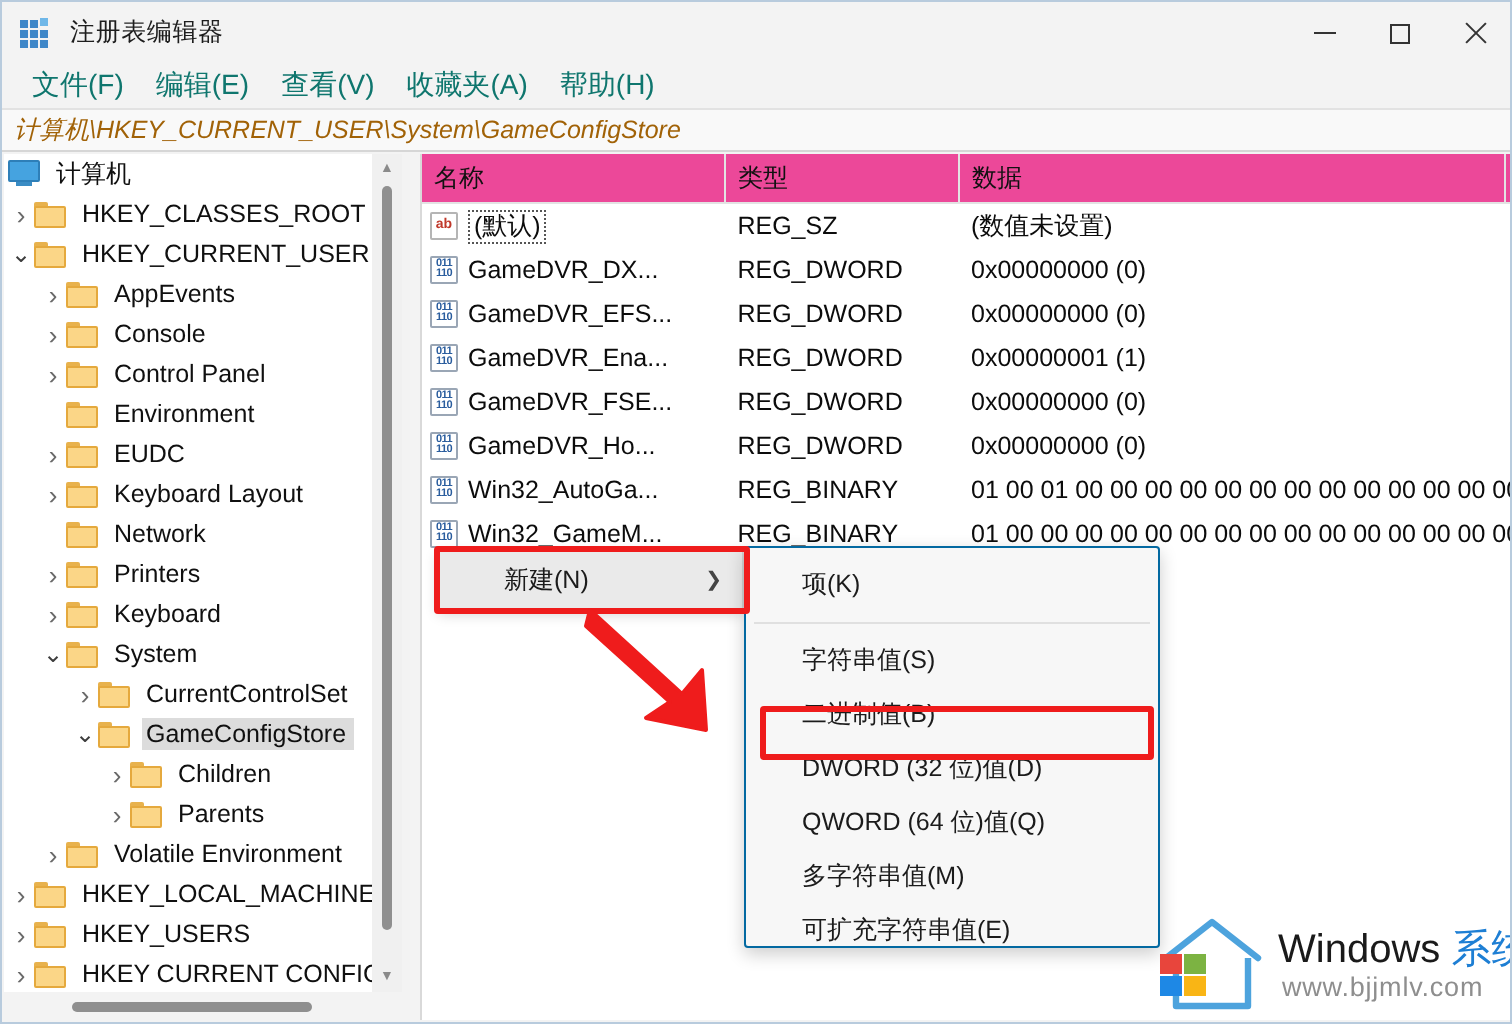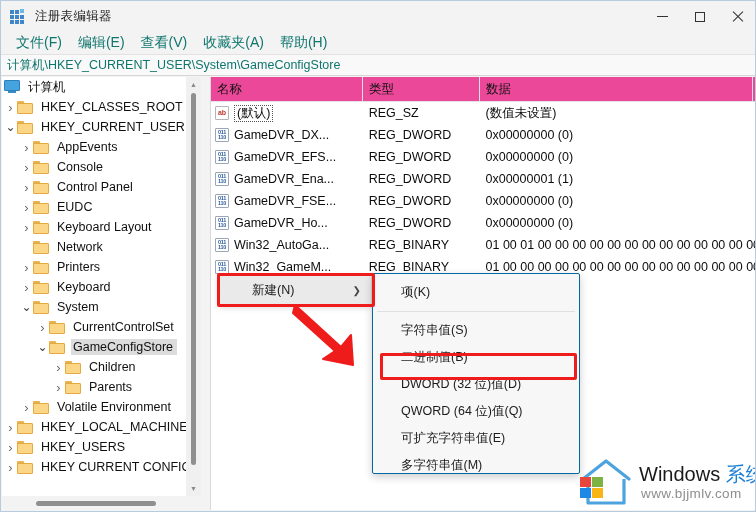--- a/index.html
+++ b/index.html
@@ -74,22 +74,23 @@
   .addressbar {
     position: absolute; left: 0; top: 53px;
     width: 756px; height: 22px;
     background: #f9f9f9;
     border-top: 1px solid #e2e2e2;
     border-bottom: 1px solid #d6d6d6;
     display: flex; align-items: center;
     padding-left: 6px;
   }
   .addressbar .path {
-    font-size: 12.5px; color: #0f766e;
+    font-size: 12.5px; color: #a16207;
     white-space: nowrap;
+    font-style: italic;
   }
 
   
   .pane-tree {
     position: absolute; left: 1px; top: 76px;
     width: 184px; height: 433px;
     background: #ffffff;
     overflow: hidden;
   }
   .pane-list {
@@ -373,20 +374,28 @@
         </div>
         <div class="trow" style="padding-left: 18px;">
           <div class="chev" style="font-size: 13px;">›</div>
           <div class="folder">
             <div class="tab"></div>
             <div class="body"></div>
           </div>
           <span class="tlabel">Control Panel</span>
         </div>
         <div class="trow" style="padding-left: 18px;">
+          <div class="chev empty" style="font-size: 13px;">›</div>
+          <div class="folder">
+            <div class="tab"></div>
+            <div class="body"></div>
+          </div>
+          <span class="tlabel">Environment</span>
+        </div>
+        <div class="trow" style="padding-left: 18px;">
           <div class="chev" style="font-size: 13px;">›</div>
           <div class="folder">
             <div class="tab"></div>
             <div class="body"></div>
           </div>
           <span class="tlabel">EUDC</span>
         </div>
         <div class="trow" style="padding-left: 18px;">
           <div class="chev" style="font-size: 13px;">›</div>
           <div class="folder">
@@ -585,22 +594,22 @@
     </div>
   </div>
 
   <div class="submenu">
     <div class="smi">项(K)</div>
     <div class="sep"></div>
     <div class="smi">字符串值(S)</div>
     <div class="smi">二进制值(B)</div>
     <div class="smi">DWORD (32 位)值(D)</div>
     <div class="smi">QWORD (64 位)值(Q)</div>
+    <div class="smi">多字符串值(M)</div>
     <div class="smi">可扩充字符串值(E)</div>
-    <div class="smi">多字符串值(M)</div>
   </div>
 
   <div class="redbox" style="left:216px;top:272px;width:158px;height:34px;"></div>
   <div class="redbox" style="left:379px;top:352px;width:197px;height:27px;"></div>
 
   <svg class="redarrow" viewBox="0 0 84 66">
     <polygon points="2,2 48,44 58,32 60,62 30,56 42,48 0,10" fill="#ef1c1c" stroke="#ef1c1c" stroke-width="2" stroke-linejoin="round" transform="translate(6,0)"></polygon>
   </svg>
 
   <div class="watermark">

